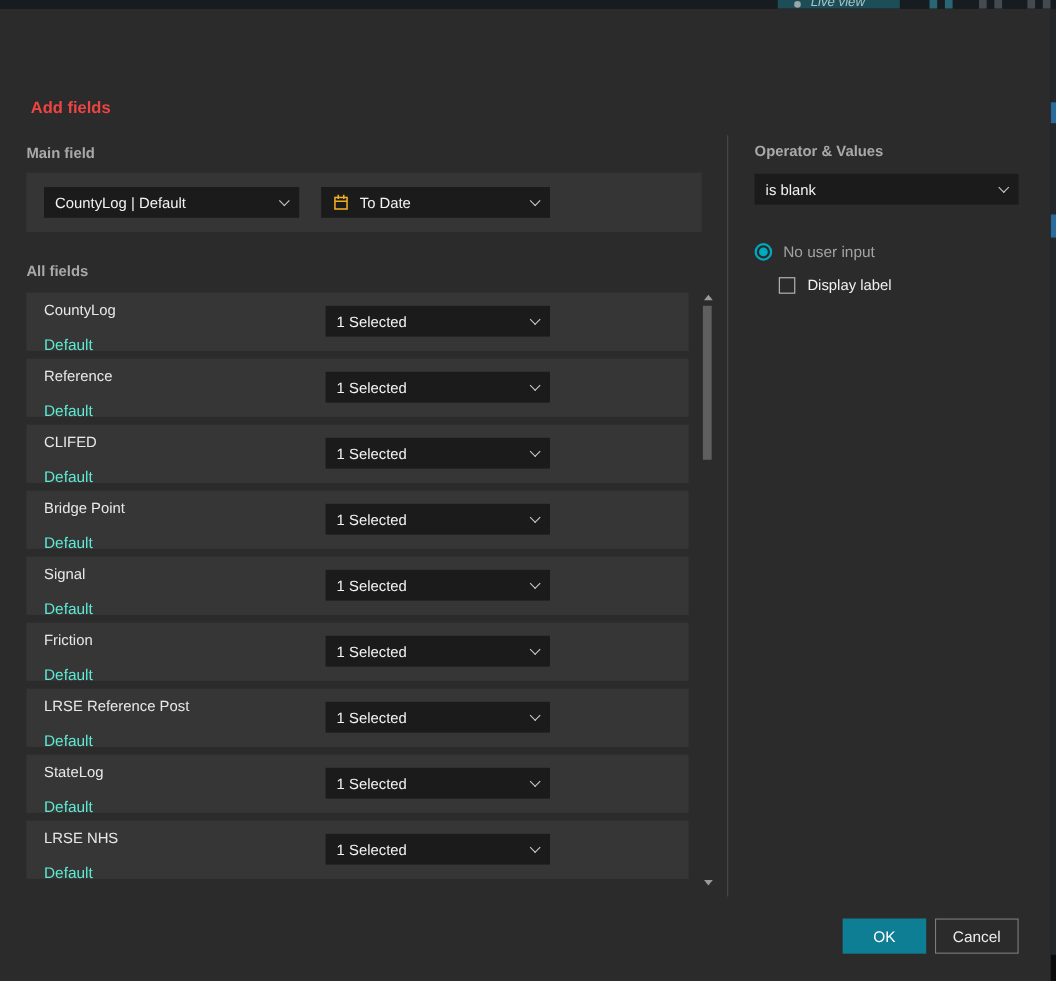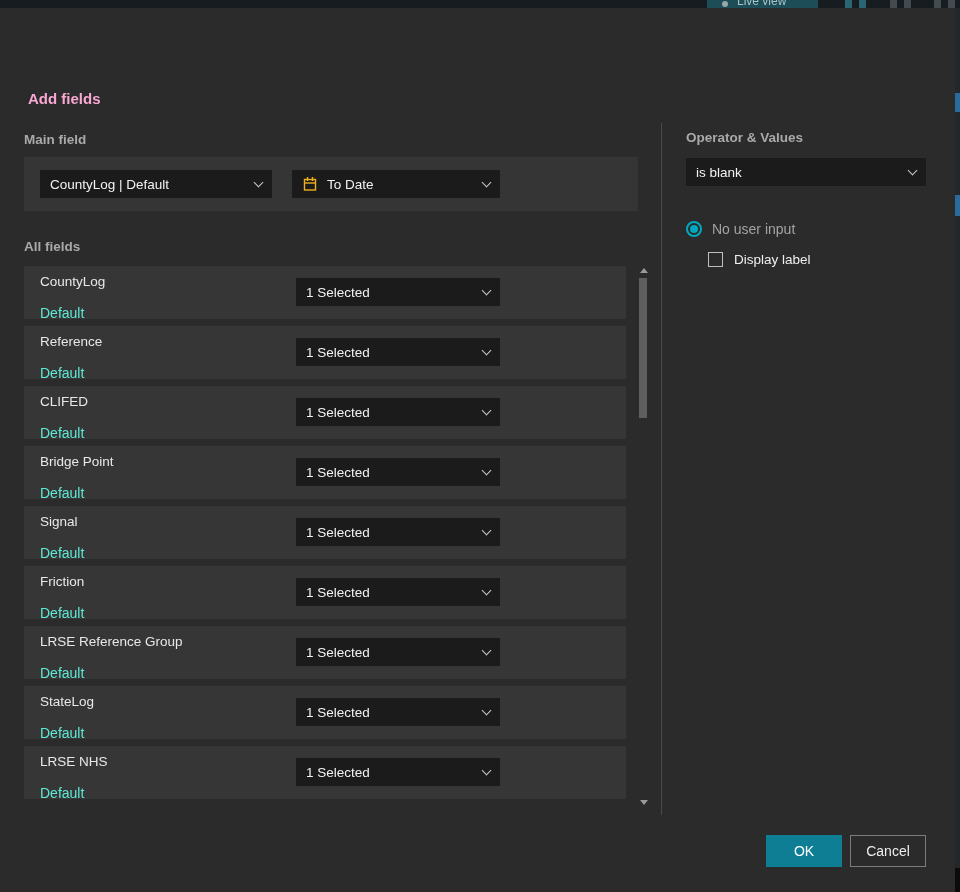--- a/index.html
+++ b/index.html
@@ -7,39 +7,39 @@
   body {
     font-family:"Liberation Sans", sans-serif;
     background:#16191c;
     position:relative;
     overflow:hidden;
     color:#e8e8e8;
   }
 
   
   .top-strip { position:absolute; left:0; top:0; width:960px; height:8px; background:#171c20; overflow:hidden; }
-  .live-view-chip { position:absolute; left:707px; top:0; width:111px; height:8px; background:#1d4d57; overflow:hidden; }
+  .live-view-chip { position:absolute; left:707px; top:0; width:111px; height:8px; background:#1d4d57; overflow:hidden;font-style:italic; }
   .live-view-dot { position:absolute; left:15px; top:1px; width:6px; height:6px; border-radius:50%; background:#9aa5a8; }
   .live-view-text { position:absolute; left:30px; top:-6px; font-size:12px; color:#a7c3c7; white-space:nowrap; }
   .frag { position:absolute; top:0; height:8px; width:7px; }
   .frag.teal { background:#2a6573; }
   .frag.gray { background:#434b50; }
 
   .right-strip { position:absolute; right:0; top:8px; width:5px; height:884px; background:#23272a; overflow:hidden; }
   .right-strip .blue { position:absolute; left:0; width:5px; background:#2a6b9d; }
   .right-strip .black { position:absolute; left:0; width:5px; background:#0b0b0b; }
 
   
   .dialog { position:absolute; left:0; top:8px; width:955px; height:884px; background:#2b2b2b; }
 
   .dlg-header { position:absolute; left:0; top:0; width:100%; height:50px; border-bottom:1px solid #5a5a5a; }
   .dlg-title { position:absolute; left:13px; top:13px; font-size:17px; font-weight:700; color:#f3f3f3; letter-spacing:.2px; }
   .close-btn { position:absolute; right:13px; top:12px; width:24px; height:24px; cursor:pointer; display:flex; align-items:center; justify-content:center; }
 
-  .section-heading { position:absolute; left:28px; top:82px; font-size:15px; font-weight:700; color:#f9a8d4; }
+  .section-heading { position:absolute; left:28px; top:82px; font-size:15px; font-weight:700; color:#ef4444; }
   .group-label { position:absolute; font-size:13.5px; font-weight:700; color:#a9a9a9; }
 
   .panel { position:absolute; background:#353535; }
 
   .dropdown {
     position:absolute; height:28px; background:#1b1b1b; color:#f2f2f2;
     display:flex; align-items:center; padding:0 10px; font-size:13.5px; cursor:pointer;
   }
   .dropdown .dd-label { flex:1; white-space:nowrap; overflow:hidden; }
   .chev { width:7px; height:7px; border-right:1.6px solid #c9c9c9; border-bottom:1.6px solid #c9c9c9; transform:rotate(45deg); margin-left:8px; margin-top:-3px; flex:0 0 auto; }
@@ -169,21 +169,21 @@
   <div class="field-row">
     <span class="field-name">Friction</span>
     <span class="field-sub">Default</span>
     <div class="dropdown">
       <span class="dd-label">1 Selected</span>
       <span class="chev"></span>
     </div>
   </div>
 
   <div class="field-row">
-    <span class="field-name">LRSE Reference Group</span>
+    <span class="field-name">LRSE Reference Post</span>
     <span class="field-sub">Default</span>
     <div class="dropdown">
       <span class="dd-label">1 Selected</span>
       <span class="chev"></span>
     </div>
   </div>
 
   <div class="field-row">
     <span class="field-name">StateLog</span>
     <span class="field-sub">Default</span>

